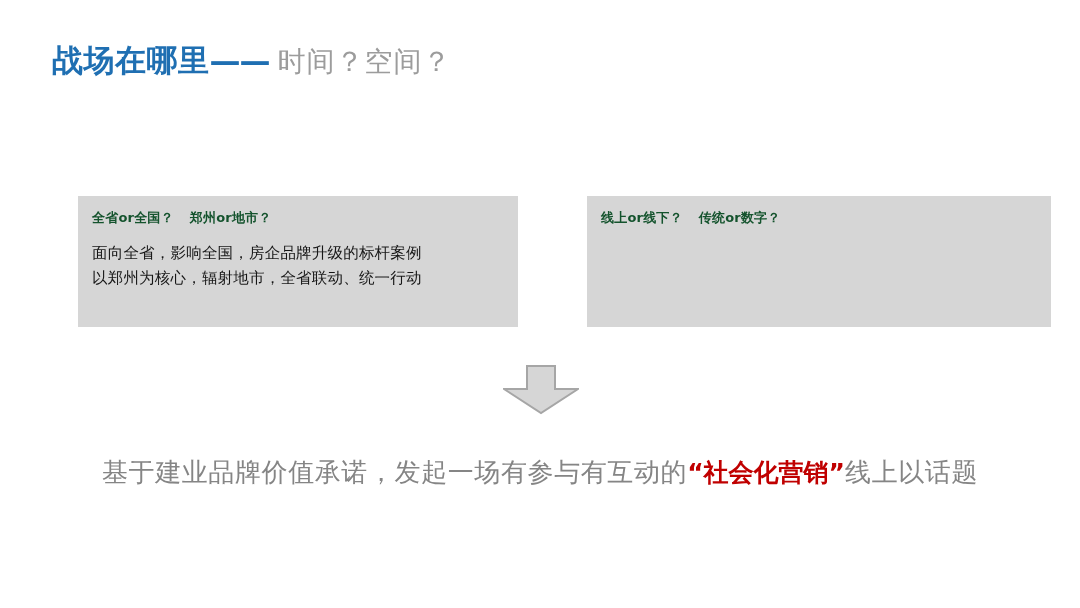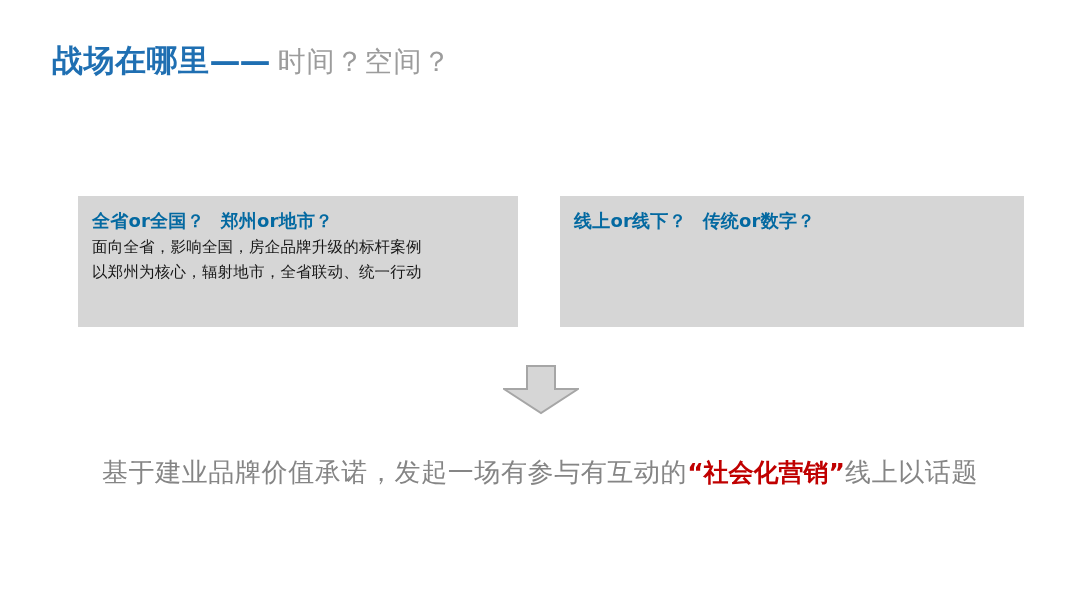--- a/index.html
+++ b/index.html
@@ -61,33 +61,33 @@
     box-sizing: border-box;
     padding: 14px 12px 12px 14px;
   }
   .panel-left {
     left: 78px;
     top: 196px;
     width: 440px;
     height: 131px;
   }
   .panel-right {
-    left: 560px;
+    left: 587px;
     top: 196px;
     width: 464px;
     height: 131px;
   }
   .panel-heading {
     font-family: "DejaVu Sans", "Liberation Sans", sans-serif;
-    font-size: 18px;
+    font-size: 13px;
     font-weight: bold;
-    color: #0369a1;
+    color: #14532d;
     white-space: nowrap;
     line-height: 1.25;
-    margin-bottom: 2px;
+    margin-bottom: 15px;
     letter-spacing: 0.2px;
   }
   .panel-heading .gap {
     display: inline-block;
     width: 16px;
   }
   .panel-line {
     font-family: "DejaVu Serif", "Liberation Serif", serif;
     font-size: 15.5px;
     font-weight: normal;

